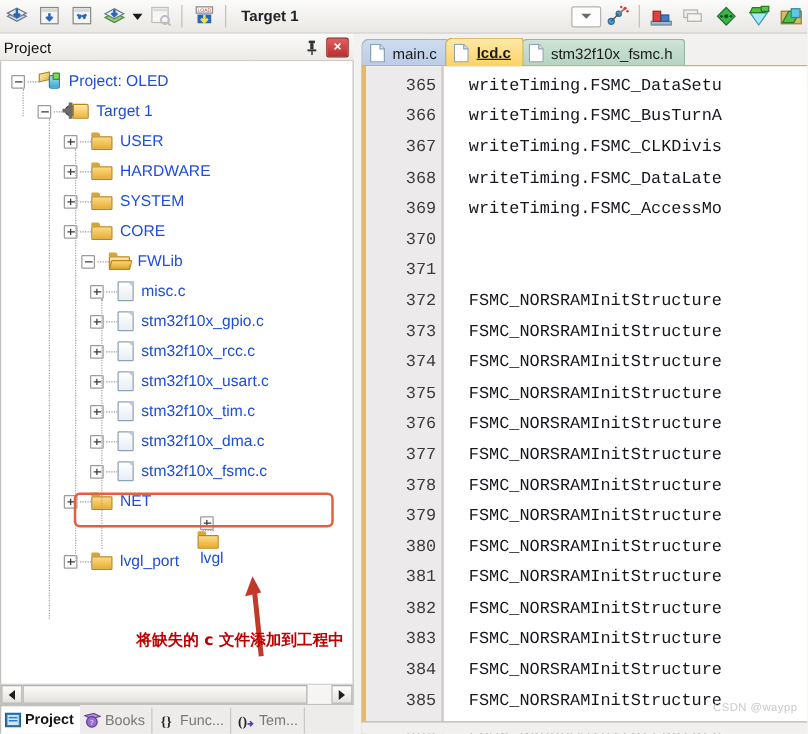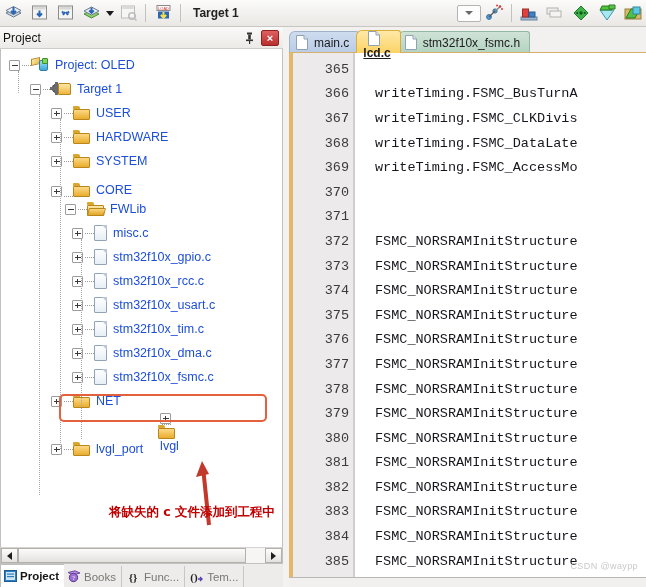--- a/index.html
+++ b/index.html
@@ -297,21 +297,20 @@
     border-radius: 6px 3px 0 0;
   }
   .etab.t-lcd {
     background: linear-gradient(to bottom,#ffe9a8,#fbd265);
     border: 1px solid #d9ae3c;
     border-bottom: none;
     border-radius: 6px 3px 0 0;
     z-index: 3;
     font-weight: bold;
     height: 23px;
-    flex-direction: column;
   }
   .etab.t-lcd .lbl { text-decoration: underline; }
   .etab.t-h {
     background: linear-gradient(to bottom,#cfe3d6,#b4d3c1);
     border: 1px solid #93b8a2;
     border-bottom: none;
     border-radius: 6px 3px 0 0;
   }
   .code-area {
     position: absolute; left: 0; top: 25px;
@@ -540,21 +539,21 @@
           </div>
           <div class="node" style="padding-left: 50px;">
             <span class="expander plus"></span>
             <span class="dots"></span>
             <span class="ico folder">
               <span class="tab"></span>
               <span class="body"></span>
             </span>
             <span class="nlabel">SYSTEM</span>
           </div>
-          <div class="node" style="padding-left: 50px; align-items: flex-end;">
+          <div class="node" style="padding-left: 50px;">
             <span class="expander plus"></span>
             <span class="dots"></span>
             <span class="ico folder">
               <span class="tab"></span>
               <span class="body"></span>
             </span>
             <span class="nlabel">CORE</span>
           </div>
           <div class="node" style="padding-left: 64px;">
             <span class="expander"></span>
@@ -735,20 +734,21 @@
           </span>
           <span class="lbl">stm32f10x_fsmc.h</span>
         </div>
       </div>
 
     <div class="code-area">
       <div class="gutter"></div>
       <div class="lines" id="code-lines">
           <div class="crow">
             <span class="lnum">365</span>
+            <span class="ctext">writeTiming.FSMC_DataSetu</span>
           </div>
           <div class="crow">
             <span class="lnum">366</span>
             <span class="ctext">writeTiming.FSMC_BusTurnA</span>
           </div>
           <div class="crow">
             <span class="lnum">367</span>
             <span class="ctext">writeTiming.FSMC_CLKDivis</span>
           </div>
           <div class="crow">

